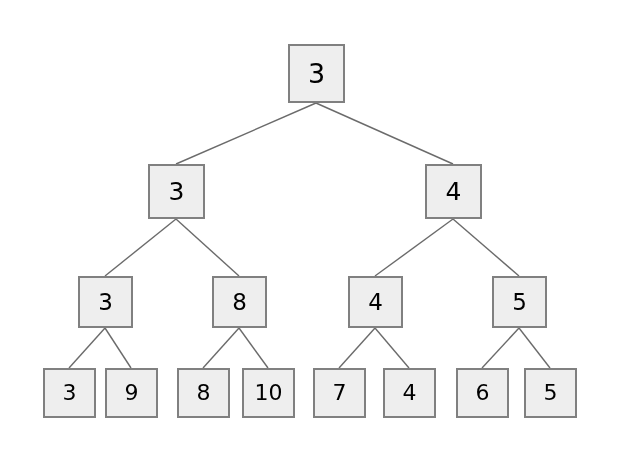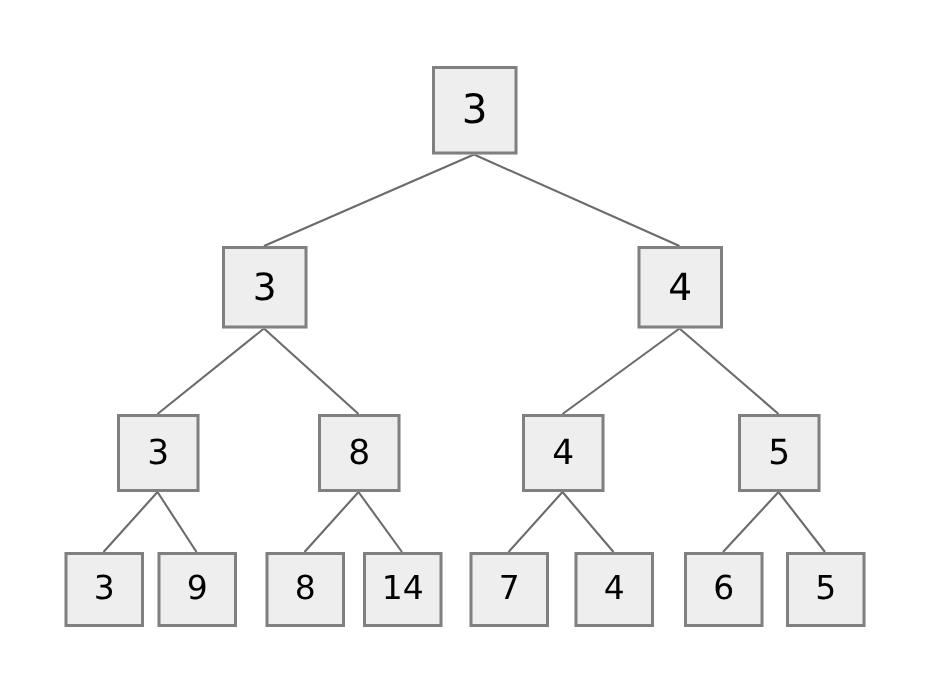--- a/index.html
+++ b/index.html
@@ -88,21 +88,21 @@
       <div class="tree-node" style="left: 43px; top: 368px; width: 53px; height: 50px; background: rgb(238, 238, 238); border-color: rgb(128, 128, 128);">
         <span class="node-value" style="font-size: 22px; color: rgb(0, 0, 0);">3</span>
       </div>
       <div class="tree-node" style="left: 105px; top: 368px; width: 53px; height: 50px; background: rgb(238, 238, 238); border-color: rgb(128, 128, 128);">
         <span class="node-value" style="font-size: 22px; color: rgb(0, 0, 0);">9</span>
       </div>
       <div class="tree-node" style="left: 177px; top: 368px; width: 53px; height: 50px; background: rgb(238, 238, 238); border-color: rgb(128, 128, 128);">
         <span class="node-value" style="font-size: 22px; color: rgb(0, 0, 0);">8</span>
       </div>
       <div class="tree-node" style="left: 242px; top: 368px; width: 53px; height: 50px; background: rgb(238, 238, 238); border-color: rgb(128, 128, 128);">
-        <span class="node-value" style="font-size: 22px; color: rgb(0, 0, 0);">14</span>
+        <span class="node-value" style="font-size: 22px; color: rgb(0, 0, 0);">10</span>
       </div>
       <div class="tree-node" style="left: 313px; top: 368px; width: 53px; height: 50px; background: rgb(238, 238, 238); border-color: rgb(128, 128, 128);">
         <span class="node-value" style="font-size: 22px; color: rgb(0, 0, 0);">7</span>
       </div>
       <div class="tree-node" style="left: 383px; top: 368px; width: 53px; height: 50px; background: rgb(238, 238, 238); border-color: rgb(128, 128, 128);">
         <span class="node-value" style="font-size: 22px; color: rgb(0, 0, 0);">4</span>
       </div>
       <div class="tree-node" style="left: 456px; top: 368px; width: 53px; height: 50px; background: rgb(238, 238, 238); border-color: rgb(128, 128, 128);">
         <span class="node-value" style="font-size: 22px; color: rgb(0, 0, 0);">6</span>
       </div>

